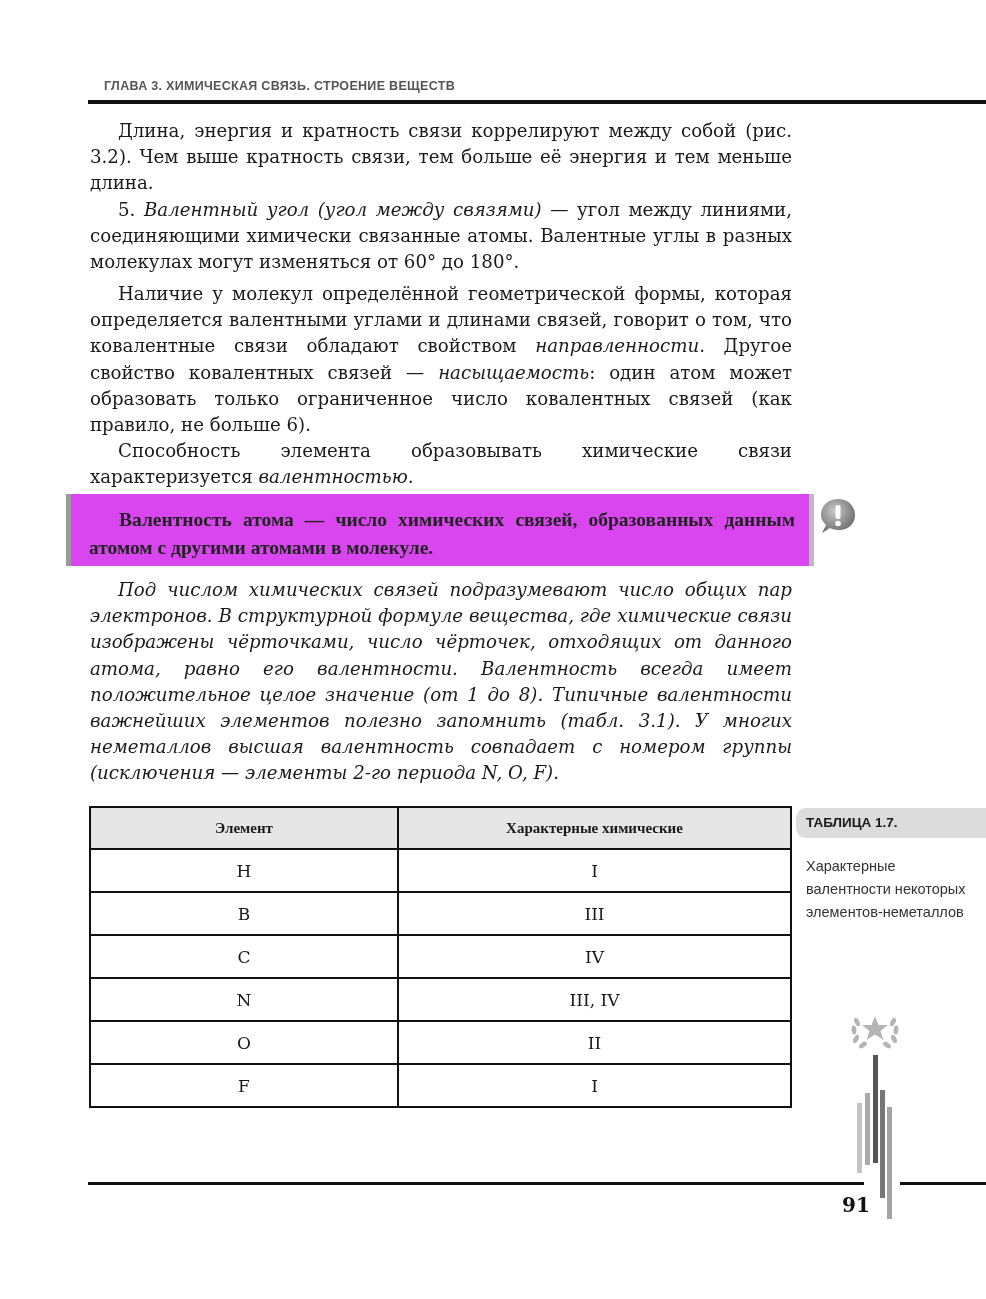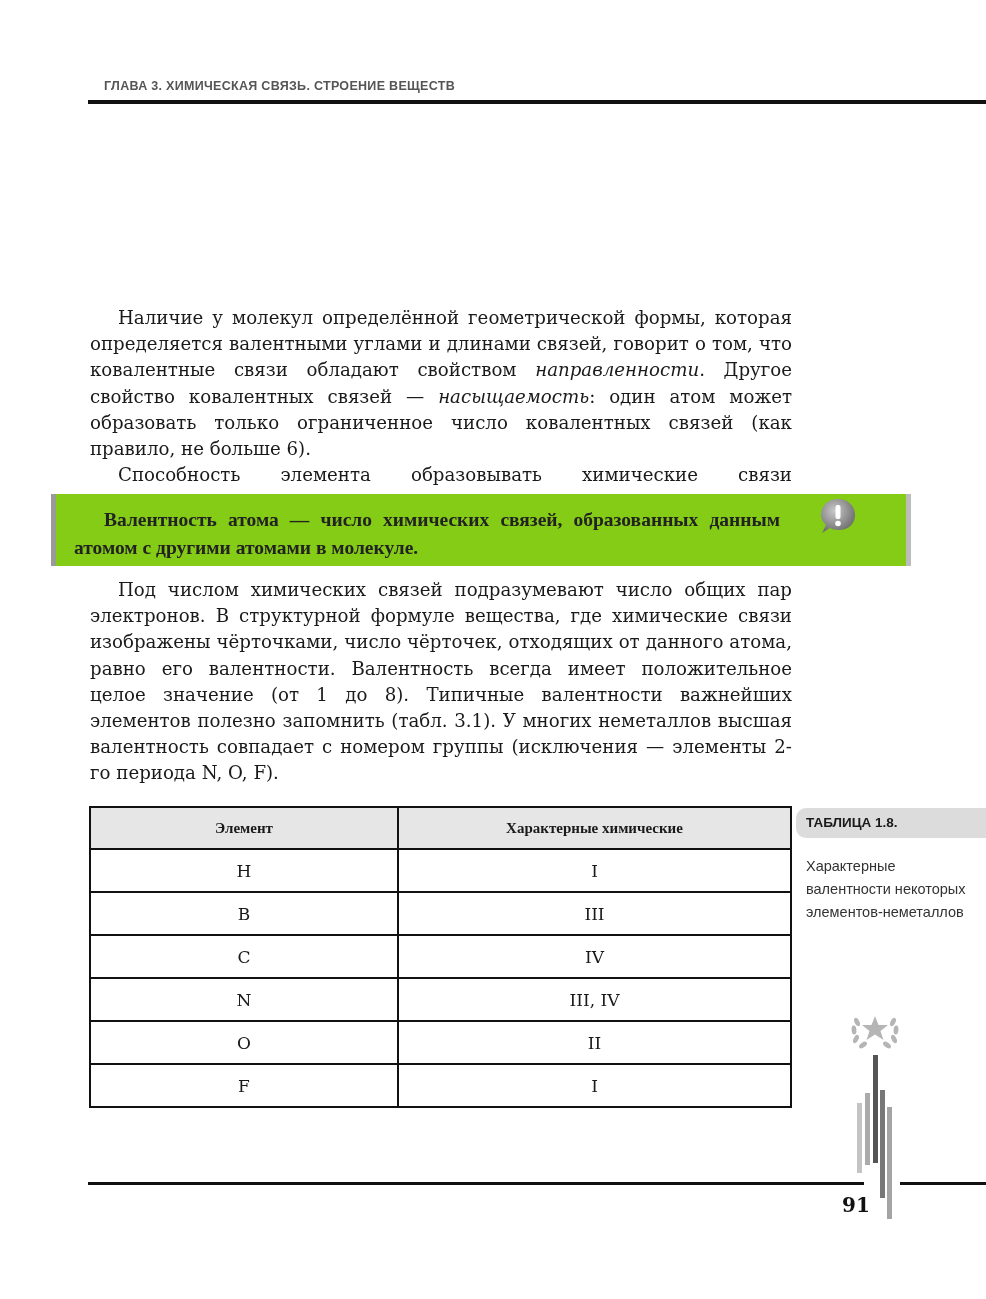--- a/index.html
+++ b/index.html
@@ -4,45 +4,47 @@
 <style>
   html, body { margin: 0; padding: 0; background: #ffffff; }
   body { width: 986px; height: 1299px; position: relative; overflow: hidden; font-family: "DejaVu Serif", serif; color: #1a1a1a; }
   .running-head { position: absolute; left: 104px; top: 79px; font-family: "Liberation Sans", sans-serif; font-size: 12.5px; font-weight: bold; color: #555; letter-spacing: 0.3px; }
   .top-rule { position: absolute; left: 88px; top: 100px; width: 898px; height: 4px; background: #111; }
   .body-text { position: absolute; left: 90px; width: 702px; font-size: 18.2px; line-height: 26.2px; text-align: justify; }
   .body-text p { margin: 0; text-indent: 28px; }
   .body-text p + p { margin-top: 0; }
   .body-text em { font-style: italic; }
   .sec1 { top: 118px; }
-  .sec2 { top: 281px; margin-top: 24px; }
-  .callout { position: absolute; left: 51px; top: 494px; width: 860px; height: 72px; background: #84cc16; border-left: 5px solid #9a9a9a; border-right: 5px solid #bcbcbc; box-sizing: border-box; }
+  .sec2 { top: 281px; }
+  .callout { position: absolute; left: 66px; top: 494px; width: 748px; height: 72px; background: #d946ef; border-left: 5px solid #9a9a9a; border-right: 5px solid #bcbcbc; box-sizing: border-box; }
   .callout-text { position: absolute; left: 18px; top: 12px; width: 706px; font-family: "Liberation Serif", serif; font-weight: bold; font-size: 19.5px; line-height: 28px; text-align: justify; text-indent: 30px; color: #222; }
   .callout-icon { position: absolute; left: 818px; top: 496px; width: 40px; height: 40px; }
-  .sec3 { top: 577px; }
+  .sec3 { top: 577px; font-style: italic; }
   table.val { position: absolute; left: 89px; top: 806px; width: 703px; border-collapse: collapse; }
   table.val th, table.val td { border: 2px solid #111; text-align: center; height: 40px; padding: 0; }
   table.val th { background: #e6e6e6; font-family: "Liberation Serif", serif; font-weight: bold; font-size: 15px; height: 40px; margin-top: 38px; }
   table.val td { font-family: "DejaVu Serif", serif; font-size: 17px; height: 41px; }
   table.val .col1 { width: 306px; }
   .caption-tab { position: absolute; left: 796px; top: 808px; width: 190px; height: 30px; background: #dcdcdc; border-radius: 10px 0 0 10px; }
   .caption-label { position: absolute; left: 806px; top: 815px; font-family: "Liberation Sans", sans-serif; font-weight: bold; font-size: 13.5px; color: #1a1a1a; }
   .caption-desc { position: absolute; left: 806px; top: 855px; width: 170px; font-family: "Liberation Sans", sans-serif; font-size: 14.5px; line-height: 23px; color: #333; }
   .emblem { position: absolute; left: 848px; top: 1010px; width: 60px; height: 220px; }
   .bottom-rule-l { position: absolute; left: 88px; top: 1182px; width: 776px; height: 3px; background: #111; }
   .bottom-rule-r { position: absolute; left: 900px; top: 1182px; width: 86px; height: 3px; background: #111; }
   .page-number { position: absolute; left: 842px; top: 1193px; font-family: "DejaVu Serif", serif; font-size: 20px; font-weight: bold; color: #111; }
 </style>
 </head>
 <body>
 
 <div class="running-head">ГЛАВА 3. ХИМИЧЕСКАЯ СВЯЗЬ. СТРОЕНИЕ ВЕЩЕСТВ</div>
 <div class="top-rule"></div>
 
 <div class="body-text sec1">
+  <p>Длина, энергия и кратность связи коррелируют между собой (рис. 3.2). Чем выше кратность связи, тем больше её энергия и тем меньше длина.</p>
+  <p><span>5. </span><em>Валентный угол (угол между связями)</em><span> — угол между линиями, соединяющими химически связанные атомы. Валентные углы в разных молекулах могут изменяться от 60° до 180°.</span></p>
 </div>
 
 <div class="body-text sec2">
   <p><span>Наличие у молекул определённой геометрической формы, которая определяется валентными углами и длинами связей, говорит о том, что ковалентные связи обладают свойством </span><em>направленности</em><span>. Другое свойство ковалентных связей — </span><em>насыщаемость</em><span>: один атом может образовать только ограниченное число ковалентных связей (как правило, не больше 6).</span></p>
   <p><span>Способность элемента образовывать химические связи характеризуется </span><em>валентностью</em><span>.</span></p>
 </div>
 
 <div class="callout">
   <div class="callout-text">Валентность атома — число химических связей, образованных данным атомом с другими атомами в молекуле.</div>
 </div>
@@ -93,21 +95,21 @@
         <td>II</td>
       </tr>
     <tr>
         <td>F</td>
         <td>I</td>
       </tr>
   </tbody>
 </table>
 
 <div class="caption-tab"></div>
-<div class="caption-label">ТАБЛИЦА 1.8.</div>
+<div class="caption-label">ТАБЛИЦА 1.7.</div>
 <div class="caption-desc">Характерные валентности некоторых элементов-неметаллов</div>
 
 <div class="emblem">
   <svg width="60" height="220" viewBox="0 0 60 220">
     <g fill="#b5b5b5">
       <path d="M27 6 L30.5 15 L40 15 L32.5 21 L35.5 30 L27 24.5 L18.5 30 L21.5 21 L14 15 L23.5 15 Z"></path>
       <ellipse cx="9" cy="12" rx="2.4" ry="4.5" transform="rotate(-25 9 12)"></ellipse>
       <ellipse cx="6" cy="20" rx="2.4" ry="4.5" transform="rotate(-5 6 20)"></ellipse>
       <ellipse cx="8" cy="29" rx="2.4" ry="4.5" transform="rotate(25 8 29)"></ellipse>
       <ellipse cx="15" cy="35" rx="2.4" ry="4.5" transform="rotate(55 15 35)"></ellipse>

